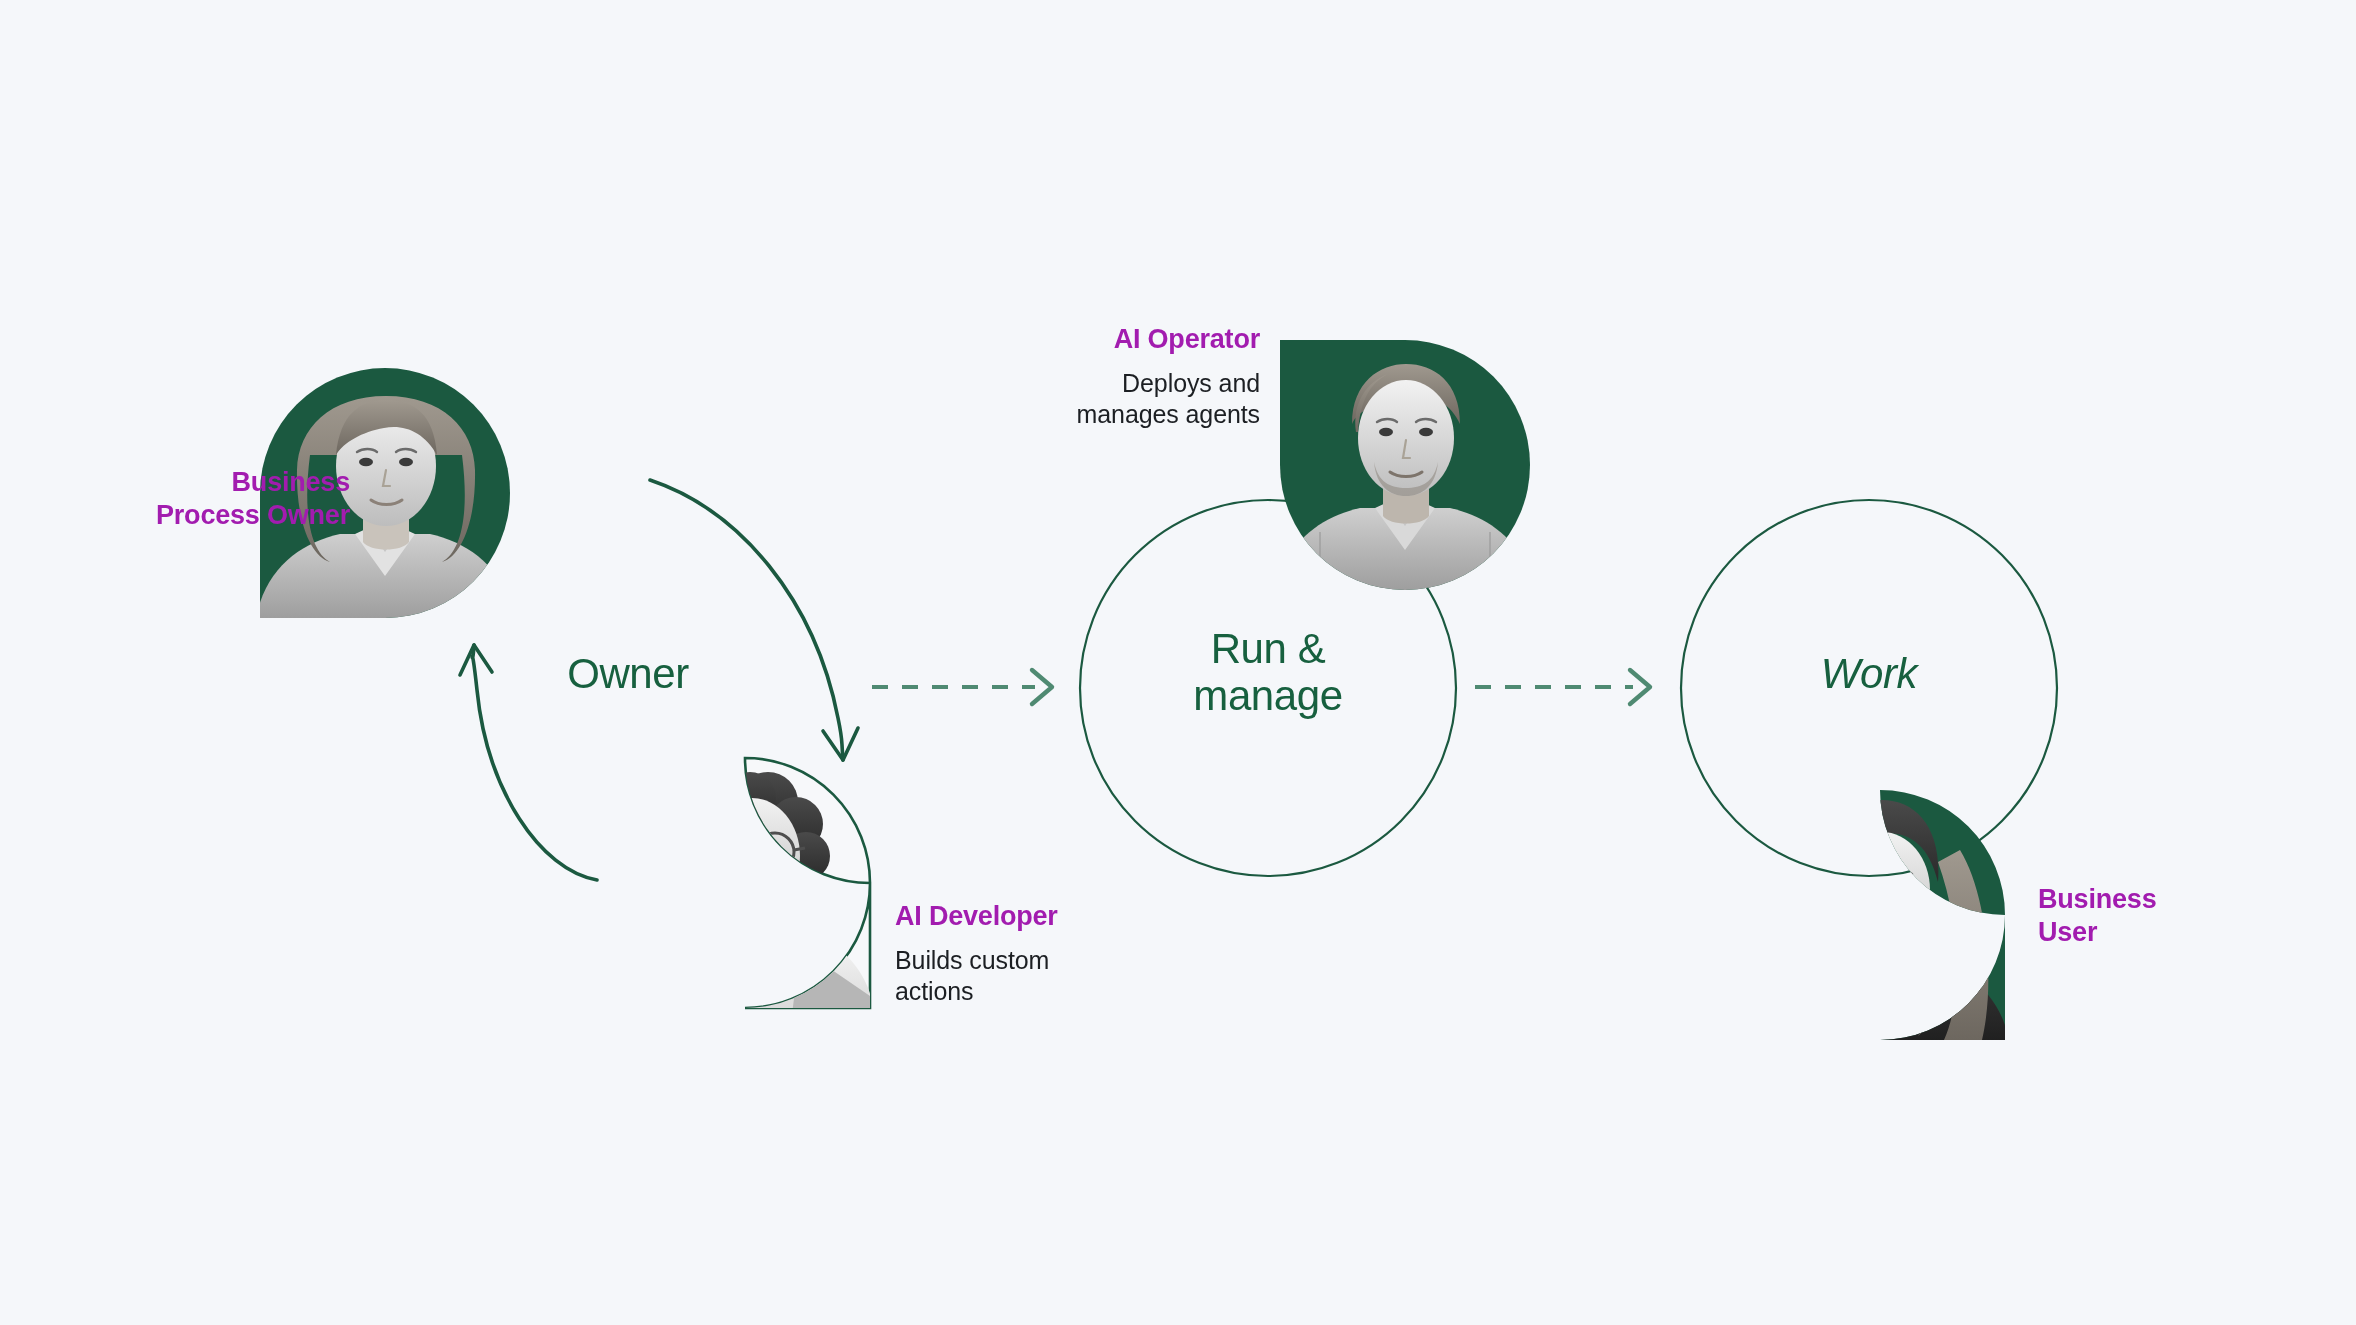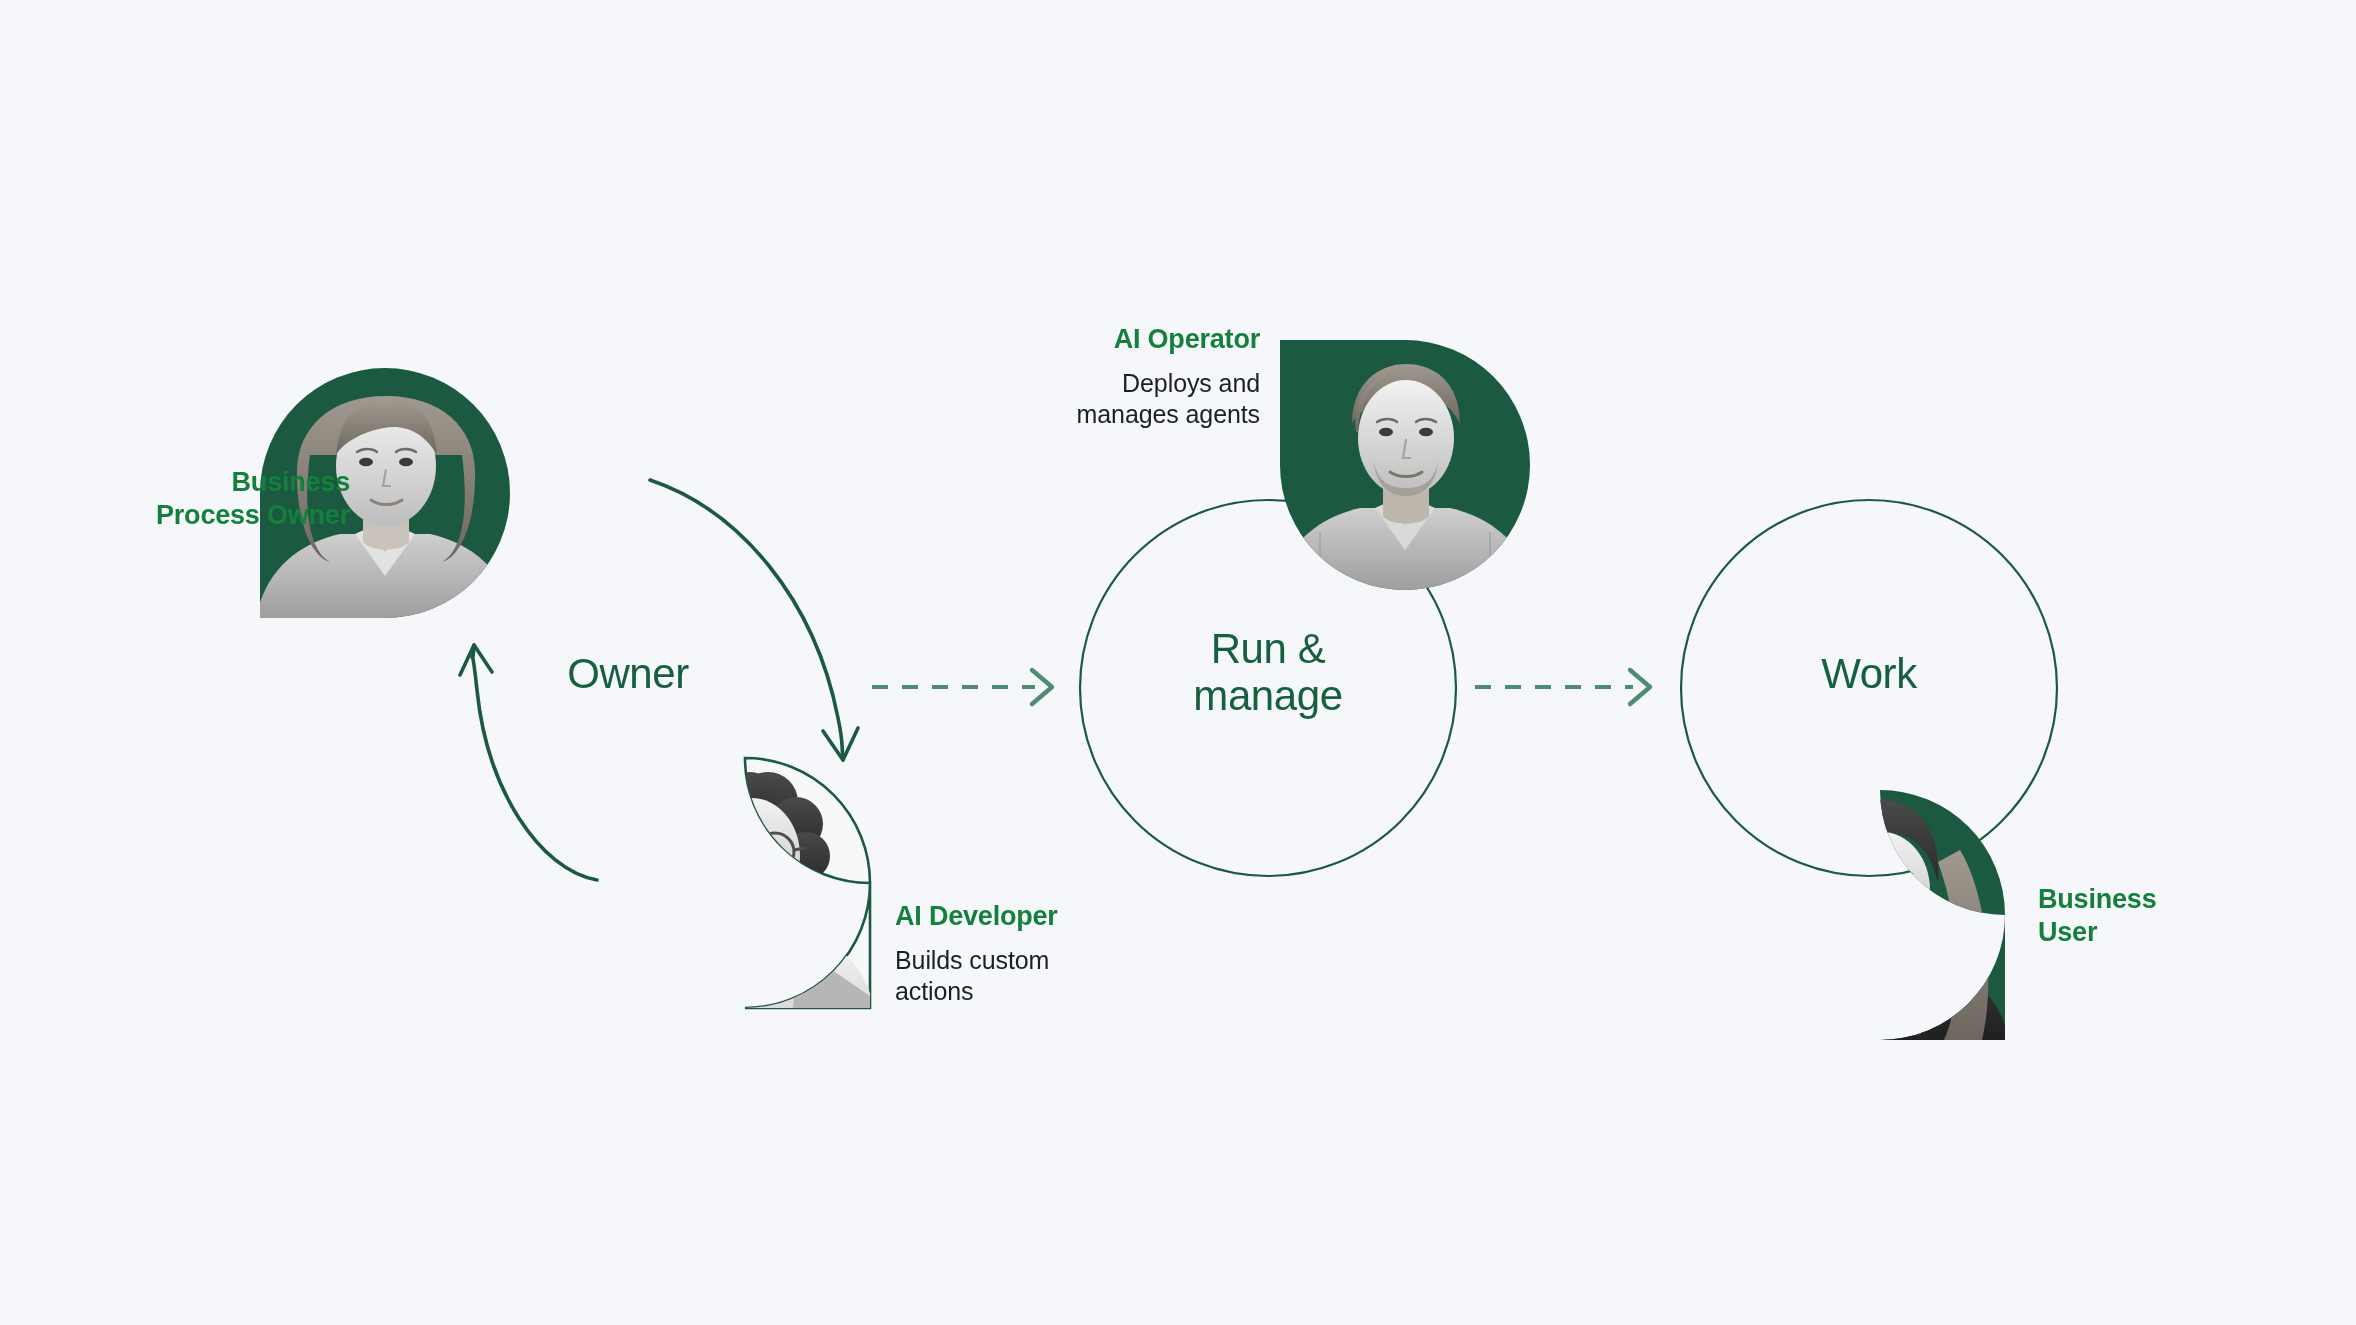--- a/index.html
+++ b/index.html
@@ -32,21 +32,21 @@
   .caption {
     position: absolute;
     color: #111315;
     line-height: 1.24;
   }
   .caption .role {
     font-weight: 700;
     font-size: 27px;
     letter-spacing: -0.2px;
     white-space: pre-line;
-    color: #15803d;
+    color: #a21caf;
   }
   .caption .desc {
     font-weight: 400;
     font-size: 25px;
     letter-spacing: -0.1px;
     white-space: pre-line;
     color: #1c1f23;
     margin-top: 12px;
   }
   .caption.align-right { text-align: right; }
@@ -279,15 +279,15 @@
   <div class="caption align-left" style="left:2038px; top:883px; width:290px;">
     <div class="role">Business
 User</div>
   </div>
 
   <div class="stage-label centered" style="left:528px; top:650px; width:200px;">Owner</div>
 
   <div class="stage-label centered" style="left:1118px; top:625px; width:300px;">Run &amp;
 manage</div>
 
-  <div class="stage-label centered" style="left:1769px; top:650px; width:200px;">Work</div>
+  <div class="stage-label centered" style="left:1769px; top:650px; width:200px;font-style:italic;">Work</div>
 
 </div>
 
 </body></html>

